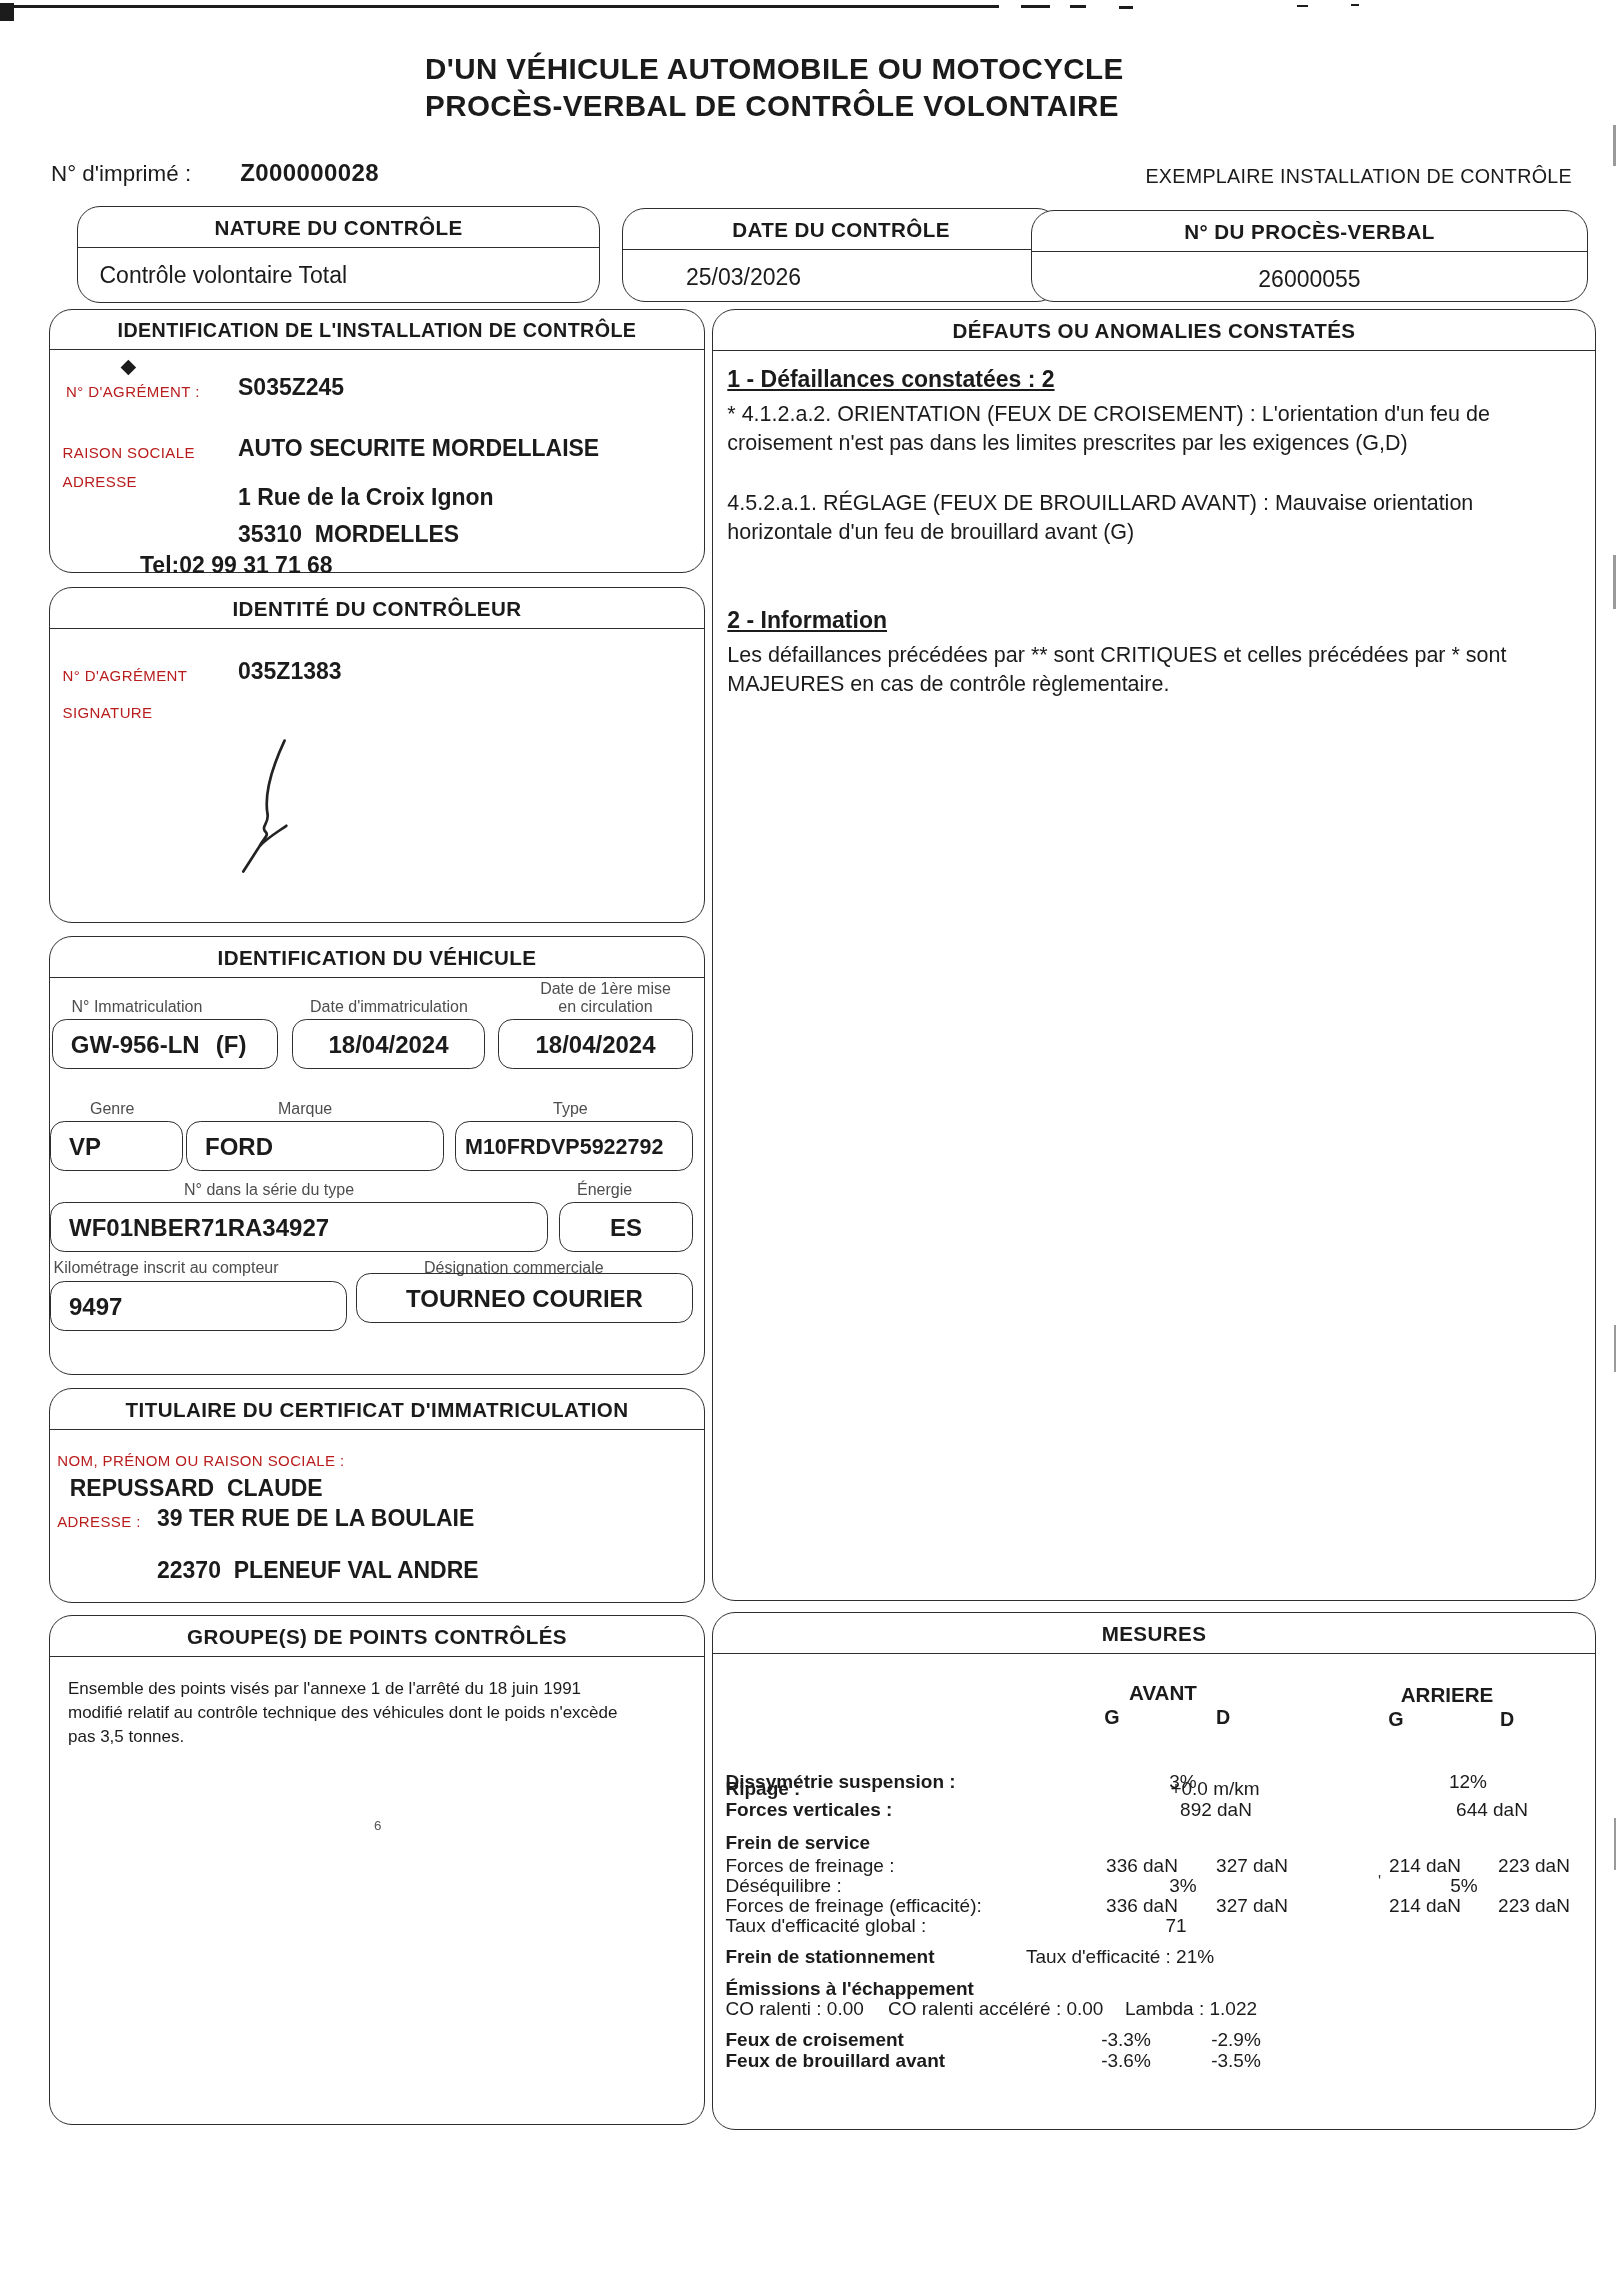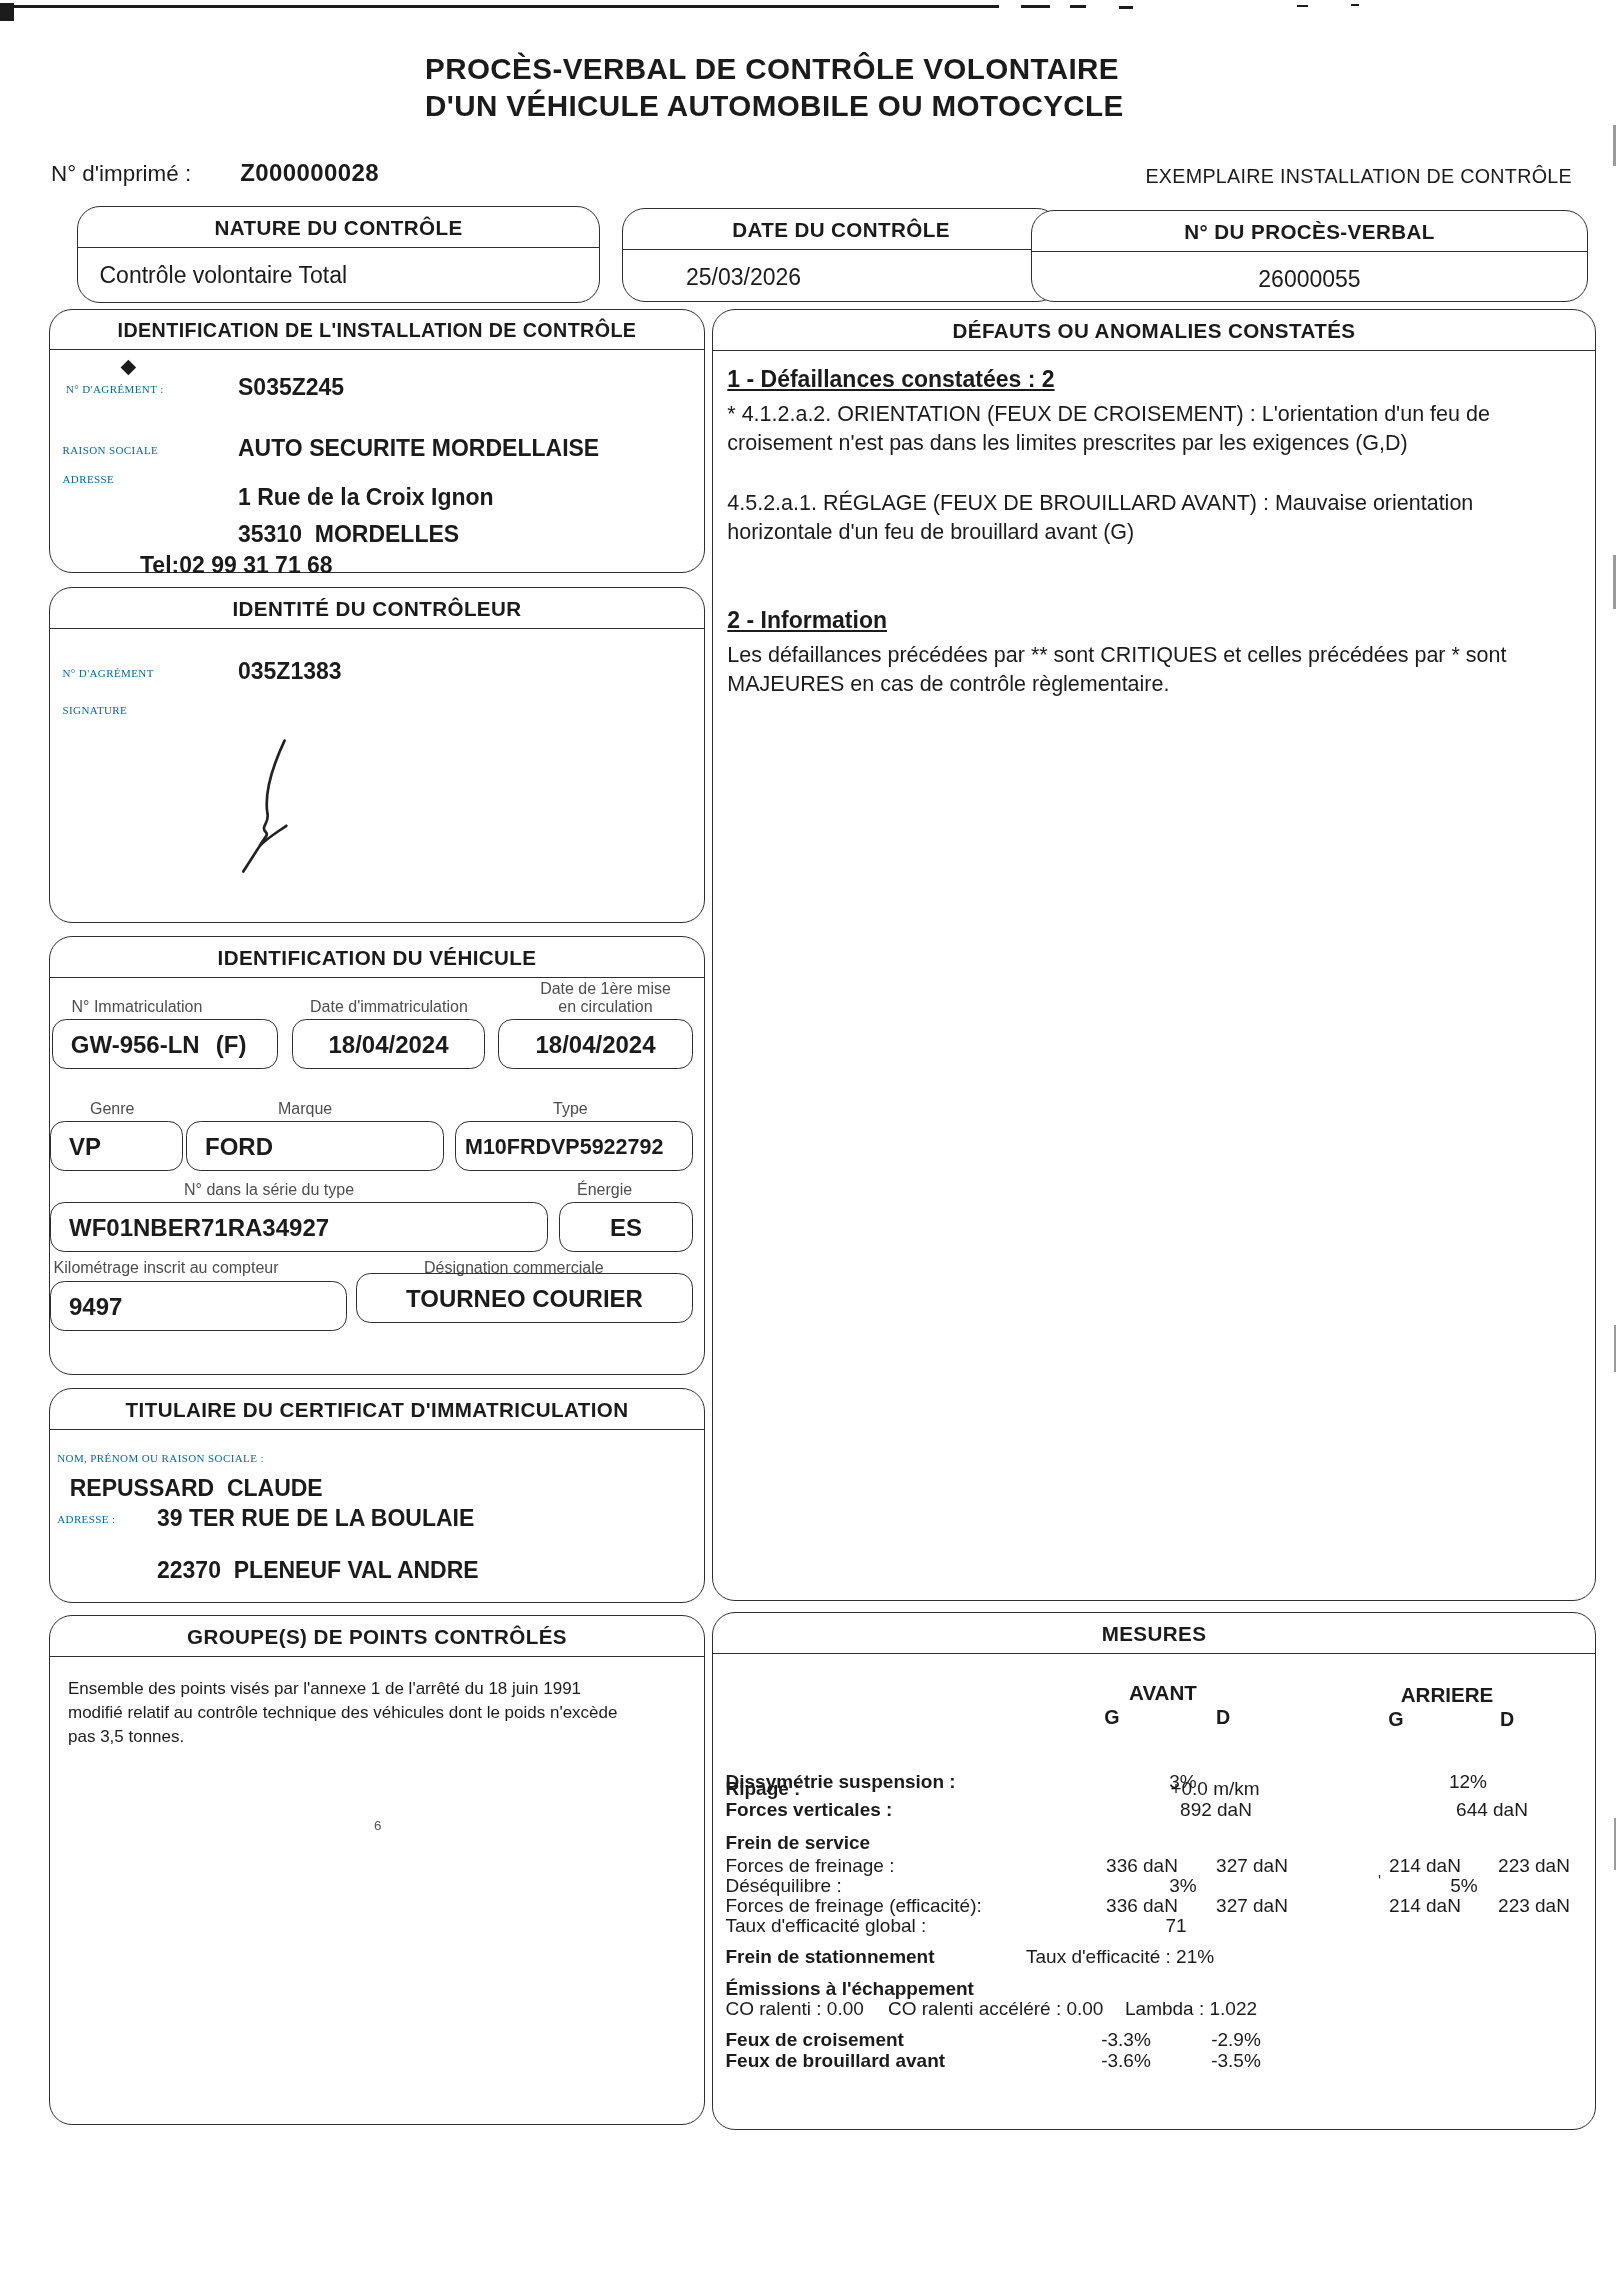--- a/index.html
+++ b/index.html
@@ -21,21 +21,21 @@
   .title { position:absolute; left:425px; top:50px; font-size:29.6px; line-height:37px;
            font-weight:700; letter-spacing:0.4px; white-space:nowrap; }
 
   .row-imprime { position:absolute; left:51px; top:159px; font-size:22.4px; }
   .row-imprime b { margin-left:49px; font-size:24px; letter-spacing:0.4px; }
   .exemplaire { position:absolute; right:48px; top:165px; font-size:19.7px; letter-spacing:0.3px; }
 
   .boxval { font-size:23px; padding:14.3px 0 0 21.5px; }
   .boxval.center { text-align:center; padding-left:0; }
 
-  .lab { position:absolute; font-size:11px; color:#0369a1; letter-spacing:0.4px; white-space:nowrap;font-family:Liberation Serif, serif; }
+  .lab { position:absolute; font-size:15px; color:#b91c1c; letter-spacing:0.4px; white-space:nowrap; }
   .val { position:absolute; font-size:23px; font-weight:700; white-space:nowrap; }
 
   .pill { position:absolute; border:1.8px solid #2e2e2e; border-radius:14.3px; height:50px; }
   .pill .pv { position:absolute; left:18px; top:10.7px; font-size:24px; font-weight:700; white-space:nowrap; }
   .pill .pv.center { left:0; right:0; text-align:center; }
   .plab { position:absolute; font-size:16px; color:#4d4d4d; white-space:nowrap; text-align:center; }
 
   .pre { white-space:pre-wrap; }
 
   
@@ -64,22 +64,22 @@
   <div class="scanline" style="left:1297px;top:4.5px;width:10.7px;height:2.7px;"></div>
   <div class="scanline" style="left:1351px;top:3.6px;width:8px;height:2.7px;"></div>
   <div class="edge-dash" style="left:1613px;top:125px;width:2.7px;height:41px;"></div>
   <div class="edge-dash" style="left:1613px;top:555px;width:2.7px;height:54px;"></div>
   <div class="edge-dash" style="left:1614px;top:1325px;width:1.8px;height:47px;"></div>
   <div class="edge-dash" style="left:1614px;top:1818px;width:1.8px;height:52px;"></div>
   <span class="tinymark" style="left:809px;top:1177px;">'</span>
   <span class="tinymark" style="left:1084px;top:1179px;">·</span>
 
   <div class="title">
+    <div>D'UN VÉHICULE AUTOMOBILE OU MOTOCYCLE</div>
     <div>PROCÈS-VERBAL DE CONTRÔLE VOLONTAIRE</div>
-    <div>D'UN VÉHICULE AUTOMOBILE OU MOTOCYCLE</div>
   </div>
 
   <div class="row-imprime">
     <span>N° d'imprimé :</span><b>Z000000028</b>
   </div>
   <div class="exemplaire">EXEMPLAIRE INSTALLATION DE CONTRÔLE</div>
 
   <div class="box" style="left:77px;top:206px;width:523px;height:97px;">
     <div class="bhead">NATURE DU CONTRÔLE</div>
     <div class="boxval">Contrôle volontaire Total</div>

